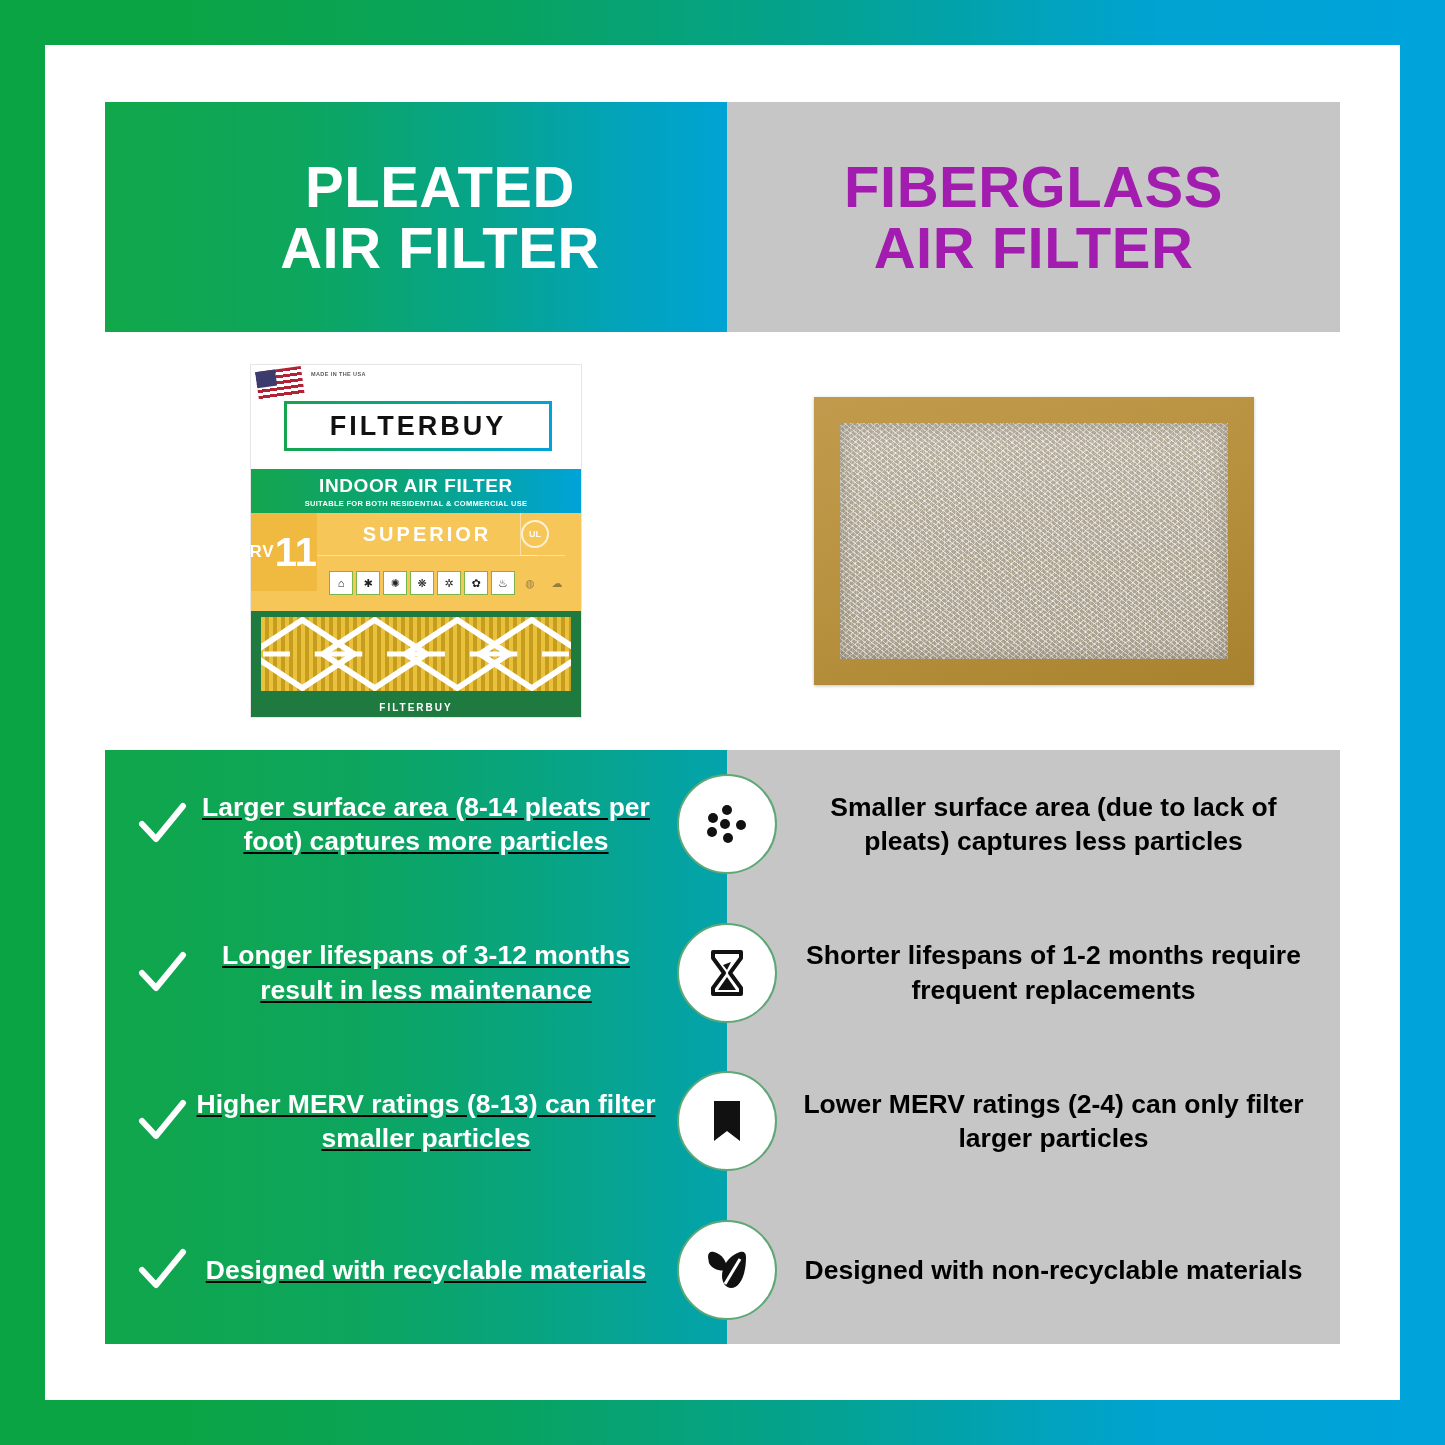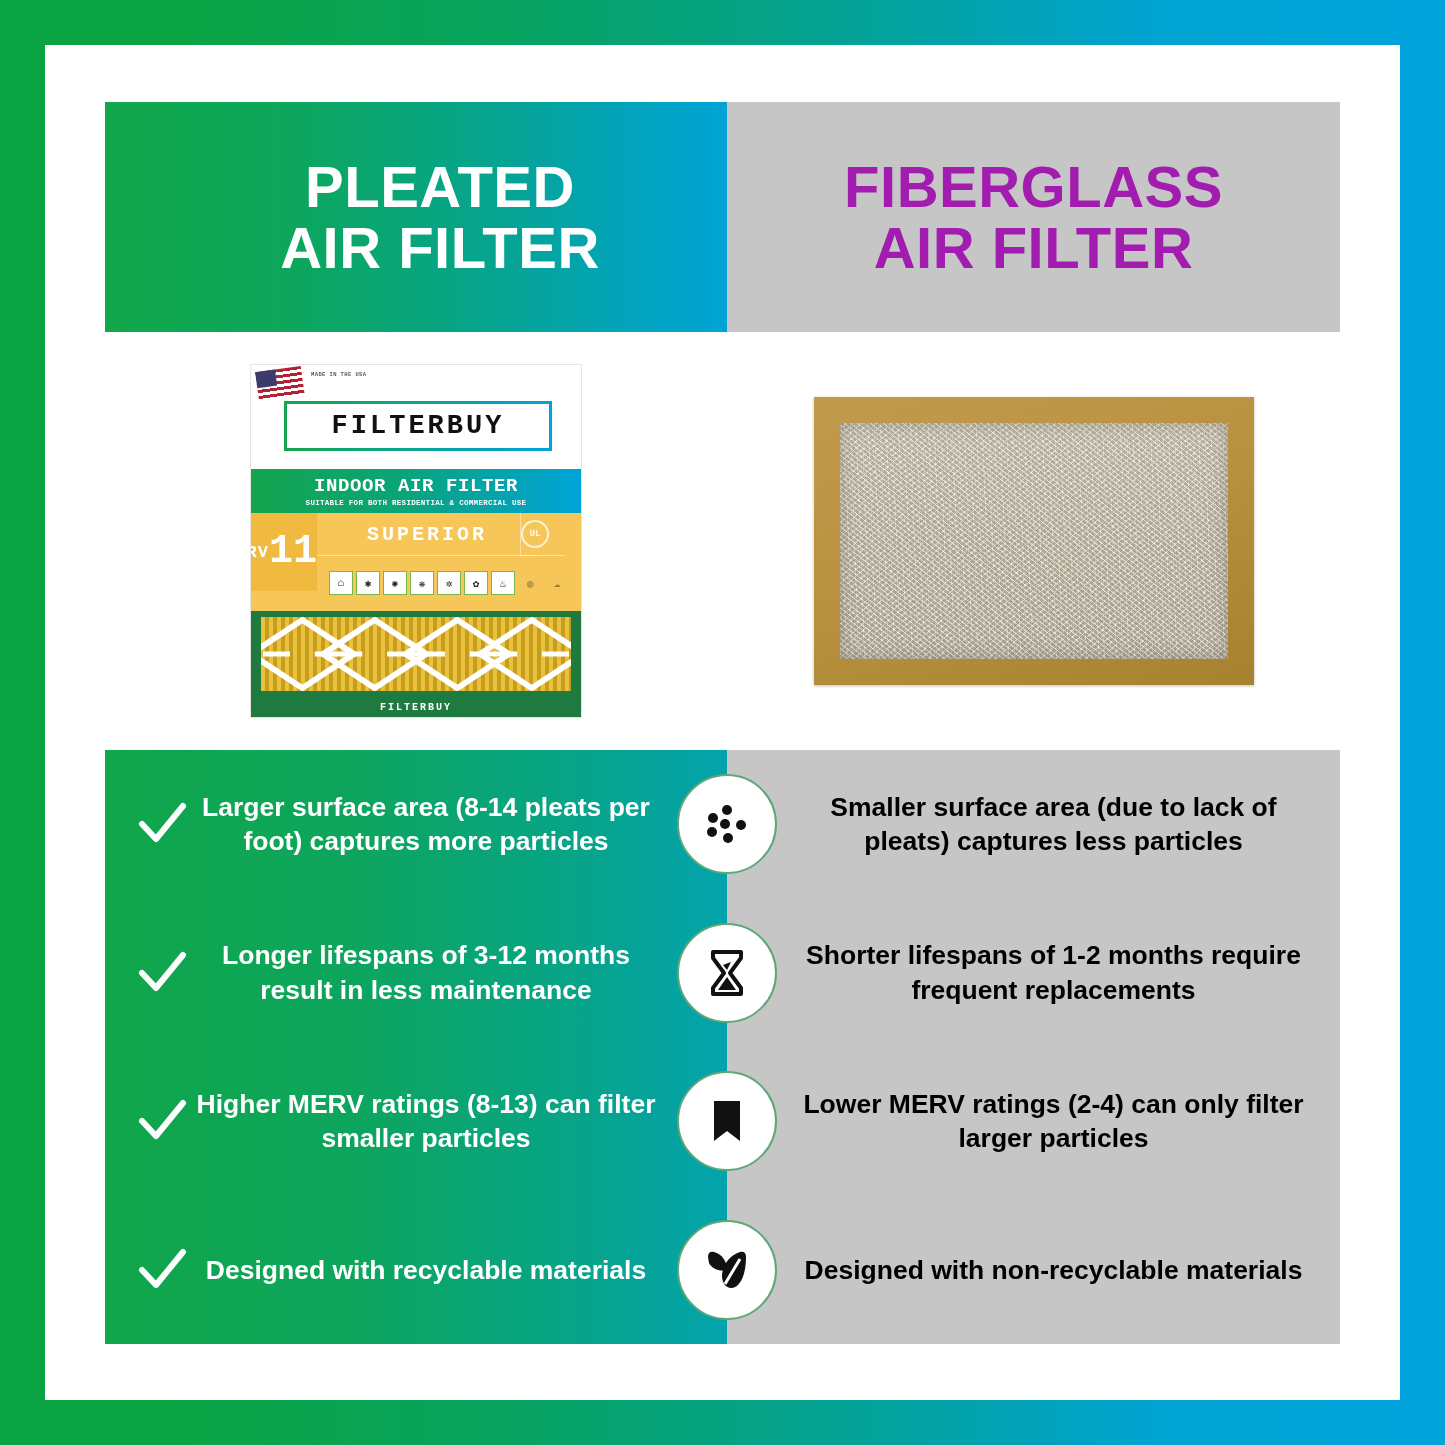--- a/index.html
+++ b/index.html
@@ -32,21 +32,21 @@
   }
   .hdr-right{
     width:613px;background:#c6c6c6;color:#a21caf;
   }
   .hdr-title{
     font-size:58px;font-weight:bold;line-height:1.06;
     letter-spacing:0.5px;white-space:pre-line;
   }
 
   
-  .product-row{display:flex;width:100%;height:418px;background:#ffffff;font-family:Liberation Mono, monospace;}
+  .product-row{display:flex;width:100%;height:418px;background:#ffffff;}
   .prod-cell{width:622px;display:flex;align-items:center;justify-content:center;}
   .prod-cell.right{width:613px;}
 
   
   .pleated-box{
     position:relative;width:330px;height:352px;background:#ffffff;
     box-shadow:0 0 0 1px #e6e6e6;overflow:hidden;
   }
   .pb-white{position:absolute;left:0;top:0;right:0;height:104px;background:#ffffff;}
   .pb-flag{
@@ -148,21 +148,21 @@
     width:622px;
     background:linear-gradient(90deg,#10A64A 0%,#0DA55D 40%,#07A488 75%,#03A3AD 100%);
   }
   .col-right{width:613px;background:#c6c6c6;}
   .rows{
     position:absolute;inset:0;display:flex;flex-direction:column;
   }
   .row{flex:1;display:flex;align-items:center;position:relative;}
   .row-left{
     width:622px;display:flex;align-items:center;box-sizing:border-box;
-    padding-left:28px;padding-right:70px;
+    padding-left:28px;padding-right:70px;text-decoration:underline;
   }
   .check{
     flex:0 0 58px;height:58px;margin-right:4px;
     display:flex;align-items:center;justify-content:center;
   }
   .check svg{width:52px;height:52px;display:block;}
   .txt-left{
     flex:1;color:#ffffff;font-size:26.5px;font-weight:bold;
     line-height:1.3;text-align:center;
   }

